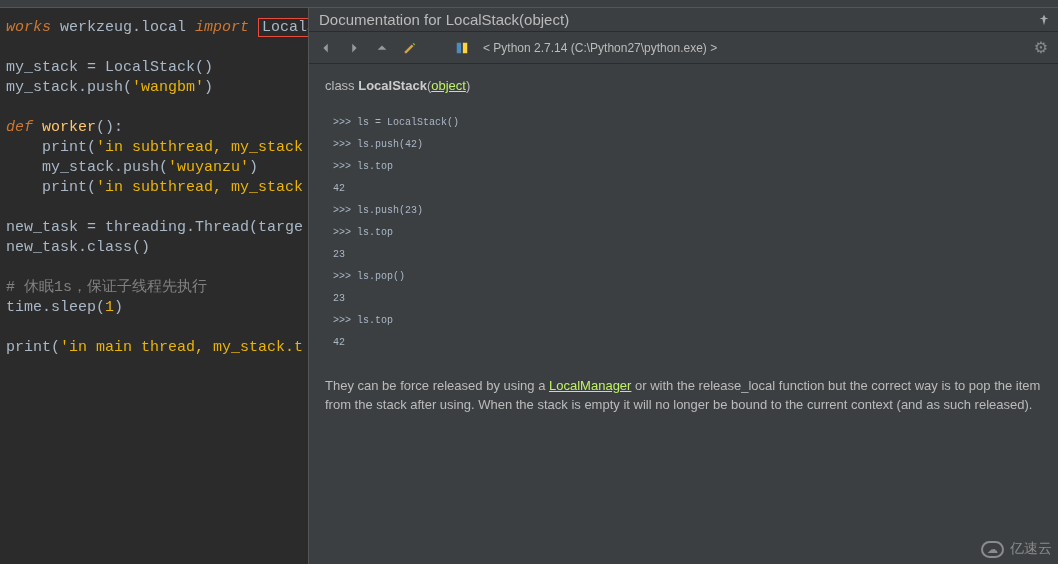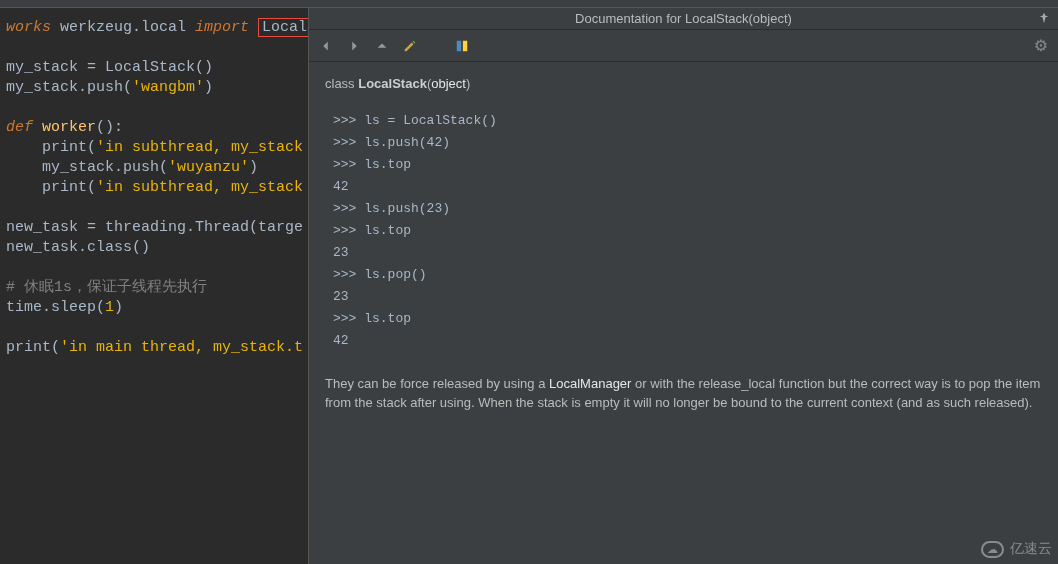--- a/index.html
+++ b/index.html
@@ -44,23 +44,23 @@
       flex: 1;
       background: #3c3f41;
       display: flex;
       flex-direction: column;
       border-left: 1px solid #555;
     }
     .doc-title {
       background: #3c3f41;
       padding: 3px 10px;
       font-family: Tahoma, Arial, sans-serif;
-      font-size: 13px;
+      font-size: 15px;
       color: #bbbbbb;
-      text-align: center;
+      text-align: left;
       border-bottom: 1px solid #2b2b2b;
       position: relative;
     }
     .pin-icon {
       position: absolute;
       right: 8px;
       top: 4px;
       color: #999;
     }
     .doc-toolbar {
@@ -90,25 +90,25 @@
       padding: 12px 16px;
       font-family: Tahoma, Arial, sans-serif;
       font-size: 13px;
       color: #bbbbbb;
       line-height: 1.5;
       overflow-y: auto;
     }
     .doc-class-line { margin-bottom: 16px; }
     .doc-class-line .klass { color: #bbbbbb; }
     .doc-class-line .name { font-weight: bold; color: #cccccc; }
-    .doc-link { color: #e5e5e5; cursor: pointer; }
+    .doc-link { color: #bef264; text-decoration: underline; cursor: pointer; }
     .doc-desc { margin: 12px 0 8px 0; }
     .doc-example {
       font-family: Consolas, "Courier New", monospace;
-      font-size: 13px;
+      font-size: 10px;
       color: #a9b7c6;
       line-height: 22px;
       margin: 4px 0 22px 8px;
       white-space: pre;
     }
     .doc-footer { margin-top: 12px; }
     .watermark {
       position: absolute;
       right: 6px;
       bottom: 6px;
@@ -181,20 +181,21 @@
             <path fill="#7cb342" d="M12 2l2 2-1 1-2-2z"></path>
           </svg>
       </span>
       <span style="width:10px"></span>
       <span class="tb-icon">
         <svg viewBox="0 0 16 16">
             <rect x="2" y="2" width="5" height="12" fill="#4b8bbe"></rect>
             <rect x="9" y="2" width="5" height="12" fill="#ffd43b"></rect>
           </svg>
       </span>
+      <span>&lt; Python 2.7.14 (C:\Python27\python.exe) &gt;</span>
       <span class="tb-spacer"></span>
       <span class="gear">⚙</span>
     </div>
     <div class="doc-body">
       <div class="doc-class-line">
         <span class="klass">class </span><span class="name">LocalStack</span><span>(</span><span class="doc-link">object</span><span>)</span>
       </div>
       <div class="doc-example">&gt;&gt;&gt; ls = LocalStack()
 &gt;&gt;&gt; ls.push(42)
 &gt;&gt;&gt; ls.top

